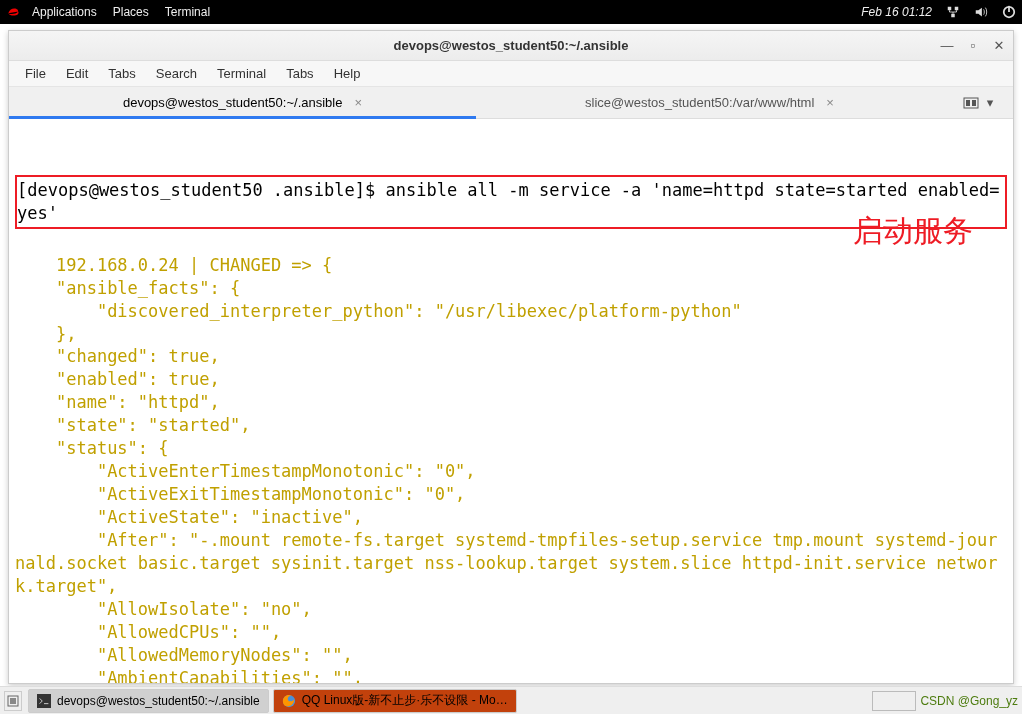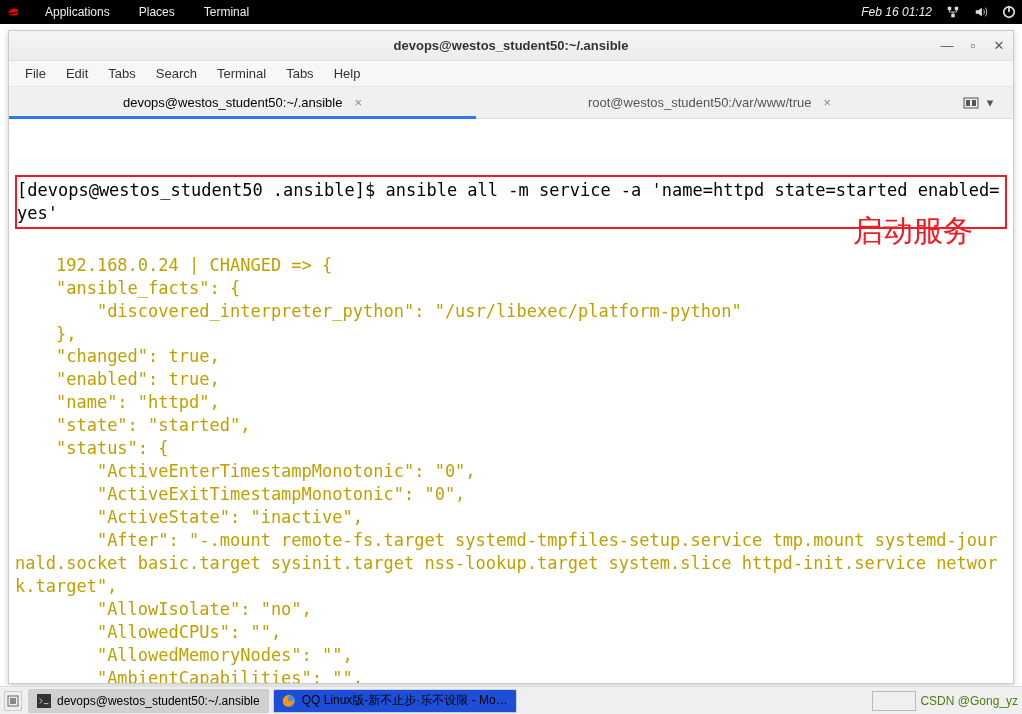--- a/index.html
+++ b/index.html
@@ -1,19 +1,19 @@
 <!DOCTYPE html>
 <html><head>
 <meta charset="utf-8">
 <style>
 * { margin: 0; padding: 0; box-sizing: border-box; }
 body { font-family: sans-serif; font-size: 13px; width: 1022px; height: 714px; background: #fff; overflow: hidden; position: relative; }
 
 .top-panel { height: 24px; background: #000; color: #eee; display: flex; align-items: center; padding: 0 6px; font-size: 12px; }
-.top-panel .left { display: flex; gap: 13px; align-items: center; }
+.top-panel .left { display: flex; gap: 0; align-items: center; }
 .top-panel .right { margin-left: auto; display: flex; gap: 14px; align-items: center; font-style: italic; }
 .top-panel .item { padding: 0 8px; cursor: pointer; }
 .logo-icon { width: 14px; height: 14px; margin-right: 4px; }
 .tray-icon { width: 14px; height: 14px; fill: #ddd; }
 
 .window { position: absolute; top: 30px; left: 8px; right: 8px; bottom: 30px; background: #fff; border: 1px solid #ccc; box-shadow: 0 2px 6px rgba(0,0,0,.2); display: flex; flex-direction: column; }
 .titlebar { height: 30px; background: linear-gradient(#f5f5f5,#ececec); display: flex; align-items: center; justify-content: center; position: relative; border-bottom: 1px solid #ddd; }
 .titlebar .title { font-weight: 600; font-size: 13px; color: #333; }
 .win-controls { position: absolute; right: 6px; display: flex; gap: 10px; }
 .win-btn { width: 16px; height: 16px; display: flex; align-items: center; justify-content: center; cursor: pointer; color: #555; font-size: 13px; }
@@ -27,21 +27,21 @@
 .tab.active::after { content: ''; position: absolute; bottom: -1px; left: 0; right: 0; height: 3px; background: #2f7af0; }
 .tab .close { margin-left: 12px; color: #888; }
 .tab-extra { width: 70px; display:flex; align-items:center; justify-content:center; gap:8px; }
 
 .terminal { padding: 10px 6px; font-family: "DejaVu Sans Mono","Courier New",monospace; font-size: 17px; line-height: 1.35; flex: 1; overflow: hidden; background: #fff; position:relative; white-space: pre-wrap; word-break: break-all; }
 .cmd-box { border: 2px solid #ee1c25; padding: 2px 0; margin-bottom: 2px; }
 .ansi-yellow { color: #c0a000; }
 .annotation { position: absolute; top: 92px; right: 40px; color: #ee1c25; font-family: "SimSun","STSong",serif; font-size: 30px; }
 
 .taskbar { position: absolute; left:0; right:0; bottom:0; height: 28px; background: #efefef; border-top: 1px solid #ddd; display:flex; align-items:center; padding:0 4px; font-size:12px; }
-.taskbar .task { height:24px; padding:0 8px; border:1px solid #ccc; border-radius:2px; margin-right:4px; display:flex; align-items:center; gap:6px; background:#1d4ed8; cursor:pointer; }
+.taskbar .task { height:24px; padding:0 8px; border:1px solid #ccc; border-radius:2px; margin-right:4px; display:flex; align-items:center; gap:6px; background:#c2410c; cursor:pointer; }
 .taskbar .task.active { background:#d0d0d0;}
 .task-icon { width:14px; height:14px; }
 .spacer { flex:1; }
 .lang-box { width:44px; height:20px; border:1px solid #bbb; }
 .credit { color:#4d7c0f; font-size:12px; margin-left:4px; }
 .show-desktop { width:18px; height:20px; border:1px solid #ccc; margin-right:6px; display:flex;align-items:center;justify-content:center;}
 </style>
 </head>
 <body>
 
@@ -92,21 +92,21 @@
     <span class="menu">Tabs</span>
     <span class="menu">Help</span>
   </div>
 
   <div class="tabbar">
     <div class="tab active">
       <span>devops@westos_student50:~/.ansible</span>
       <span class="close">×</span>
     </div>
     <div class="tab">
-      <span>root@westos_student50:/var/www/true</span>
+      <span>slice@westos_student50:/var/www/html</span>
       <span class="close">×</span>
     </div>
     <div class="tab-extra">
       <svg width="16" height="14">
           <rect x="1" y="2" width="14" height="10" fill="none" stroke="#555"></rect>
           <path d="M3 4h4v6H3zM9 4h4v6H9z" fill="#555"></path>
         </svg>
       <span style="color:#555">▾</span>
     </div>
   </div>

